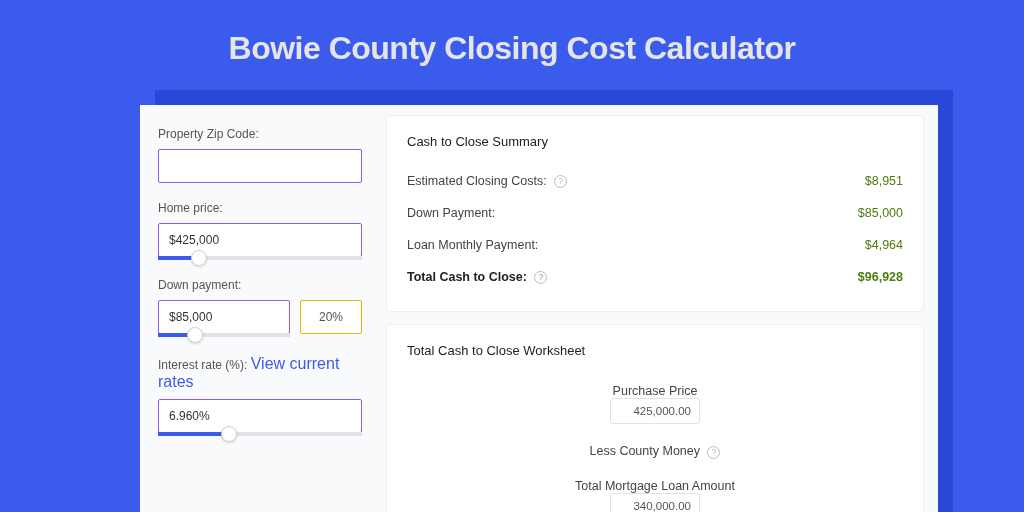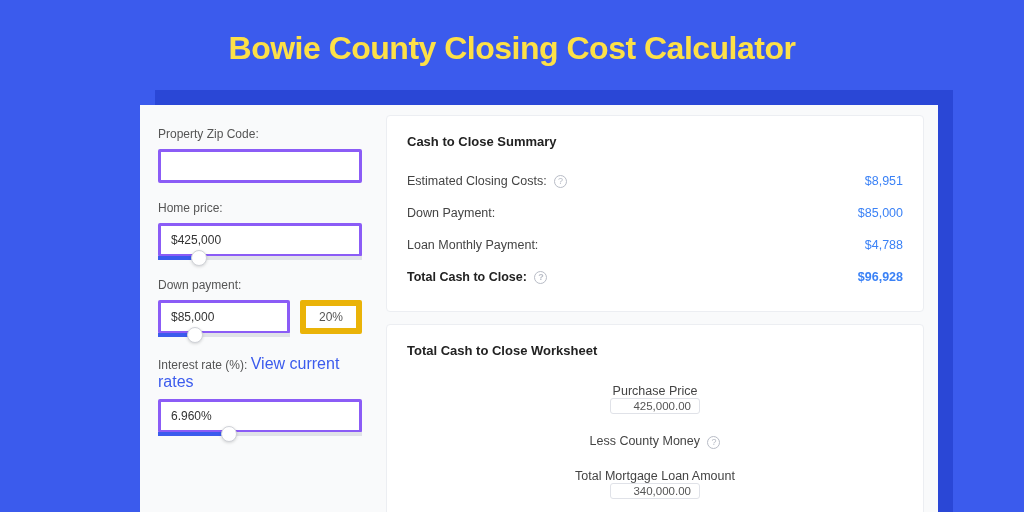--- a/index.html
+++ b/index.html
@@ -6,21 +6,21 @@
     body {
       font-family: -apple-system, BlinkMacSystemFont, 'Segoe UI', Arial, sans-serif;
       background: #3b5bed;
       width: 1024px;
       height: 512px;
       overflow: hidden;
       position: relative;
     }
     .page-title {
       text-align: center;
-      color: #fde047;
+      color: #e5e5e5;
       font-size: 32px;
       font-weight: 700;
       padding: 30px 0 20px;
       letter-spacing: -0.5px;
     }
     .shadow-box {
       position: absolute;
       top: 90px;
       left: 155px;
       width: 798px;
@@ -51,21 +51,21 @@
     }
     .field-label {
       font-size: 12px;
       color: #555;
       margin-bottom: 8px;
       display: block;
     }
     .text-input {
       width: 100%;
       height: 34px;
-      border: 3px solid #8b5cf6;
+      border: 1px solid #8b5cf6;
       background: #fff;
       padding: 0 10px;
       font-size: 12px;
       color: #333;
       border-radius: 2px;
     }
     .slider-track {
       position: relative;
       height: 4px;
       background: #e0e2e8;
@@ -92,21 +92,21 @@
     .down-payment-row {
       display: flex;
       gap: 10px;
     }
     .down-payment-row .input-slider-wrap {
       flex: 1;
     }
     .percent-input {
       width: 62px;
       height: 34px;
-      border: 6px solid #eab308;
+      border: 1px solid #eab308;
       background: #fff;
       text-align: center;
       font-size: 12px;
       color: #555;
       border-radius: 2px;
     }
     .link {
       color: #3b5bed;
       font-size: 16px;
     }
@@ -114,39 +114,39 @@
       background: #fff;
       border: 1px solid #eceef2;
       border-radius: 4px;
       padding: 18px 20px;
     }
     .summary-card {
       margin-bottom: 12px;
     }
     .card-title {
       font-size: 13px;
-      font-weight: 700;
+      font-weight: 400;
       color: #222;
       margin-bottom: 16px;
     }
     .summary-row, .worksheet-row {
       display: flex;
       justify-content: space-between;
       align-items: center;
       padding: 9px 0;
       font-size: 12.5px;
       color: #444;
     }
     .summary-row.total {
       font-weight: 700;
       color: #222;
     }
     .summary-row .value {
       font-weight: 500;
-      color: #3b82f6;
+      color: #4d7c0f;
       text-align: right;
     }
     .summary-row.total .value {
       font-weight: 700;
       padding-left: 32px;
     }
     .help-icon {
       display: inline-block;
       width: 13px;
       height: 13px;
@@ -158,21 +158,21 @@
       line-height: 11px;
       margin-left: 4px;
       vertical-align: middle;
     }
     .worksheet-row {
       padding: 10px 0;
       flex-direction: column;
     }
     .worksheet-value {
       width: 90px;
-      height: 16px;
+      height: 26px;
       border: 1px solid #e0e2e8;
       background: #fff;
       text-align: right;
       padding: 0 8px;
       font-size: 11.5px;
       color: #555;
       border-radius: 3px;
     }
     .input-slider-wrap {
       position: relative;
@@ -248,21 +248,21 @@
         <span class="value">$8,951</span>
       </div>
 
       <div class="summary-row">
         <span>Down Payment:</span>
         <span class="value">$85,000</span>
       </div>
 
       <div class="summary-row">
         <span>Loan Monthly Payment:</span>
-        <span class="value">$4,788</span>
+        <span class="value">$4,964</span>
       </div>
 
       <div class="summary-row total">
         <span>
           <span>Total Cash to Close:</span>
           <span class="help-icon">?</span>
         </span>
         <span class="value">$96,928</span>
       </div>
     </div>

